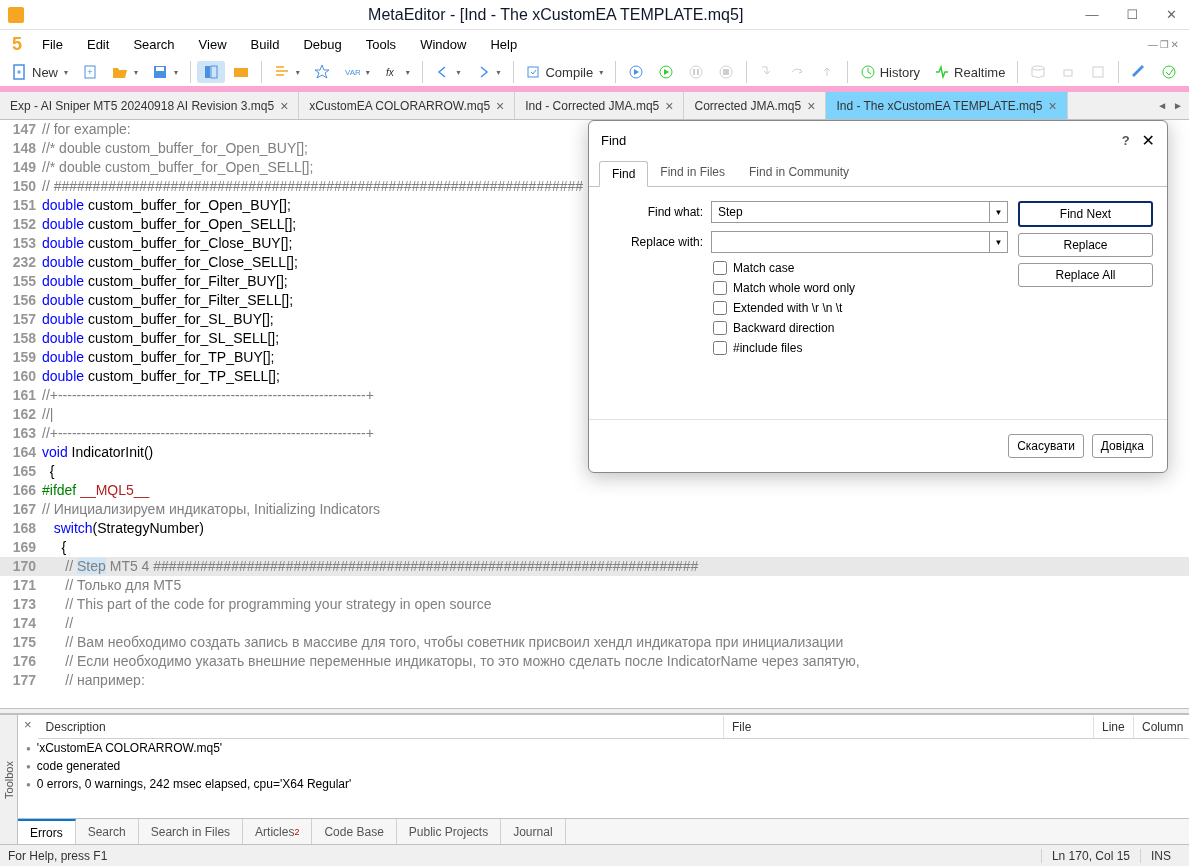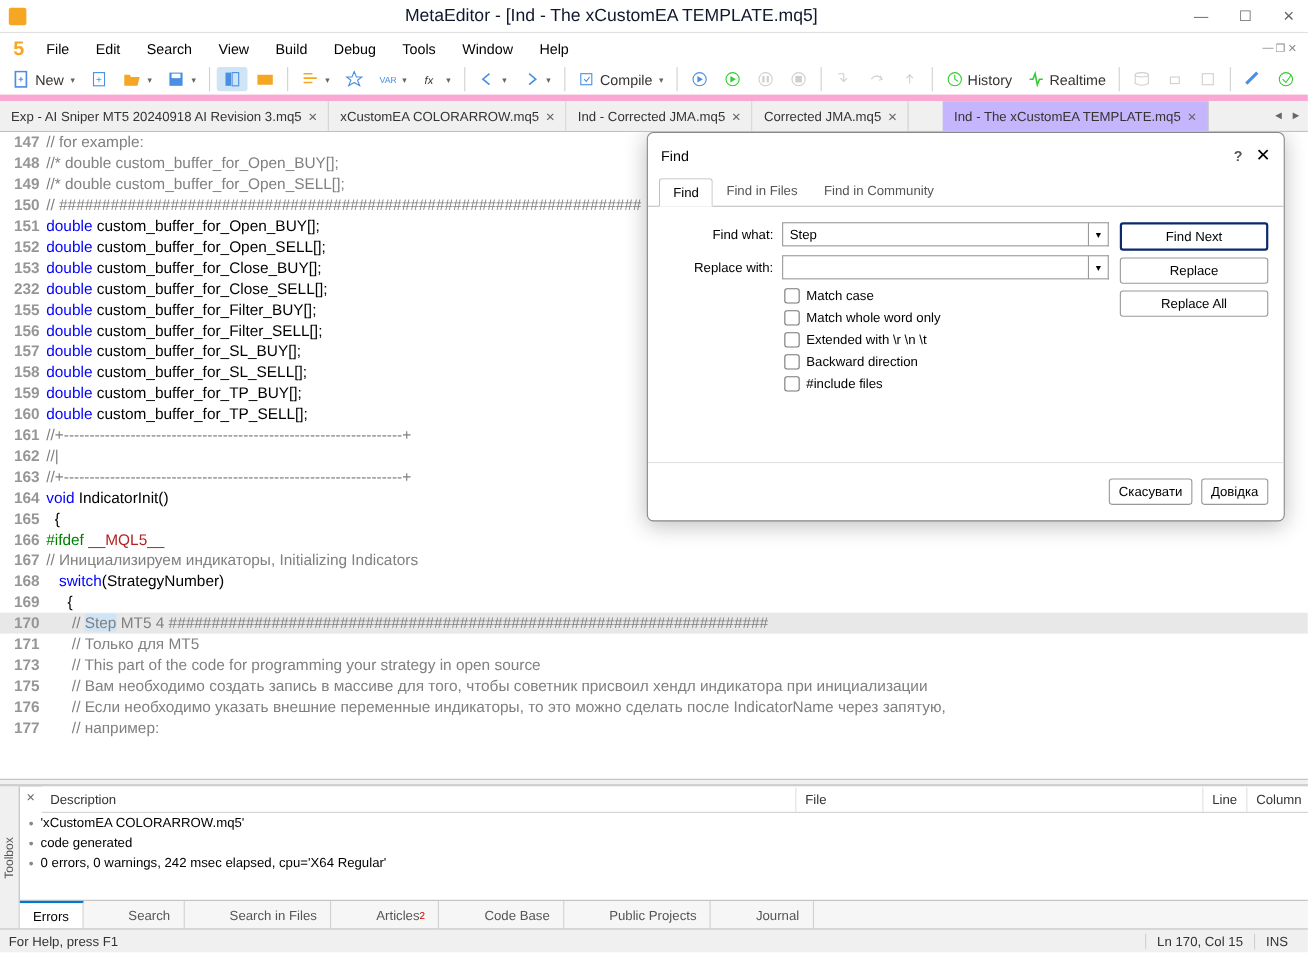--- a/index.html
+++ b/index.html
@@ -18,21 +18,21 @@
 .submenu-ctrl span { cursor: pointer; font-size: 10px; }
 
 .toolbar { height: 34px; display: flex; align-items: center; padding: 0 6px; gap: 2px; border-bottom: 6px solid #f9a8d4; }
 .tb-btn { display: flex; align-items: center; gap: 4px; padding: 3px 6px; cursor: pointer; border-radius: 3px; color: #333; }
 .tb-btn.dd::after { content: '▾'; font-size: 8px; color: #666; margin-left: 2px; }
 .tb-sep { width: 1px; height: 22px; background: #d0d0d0; margin: 0 4px; }
 .tb-icon { width: 16px; height: 16px; display: inline-block; }
 
 .tabs-row { height: 28px; background: #f0f0f0; display: flex; align-items: stretch; border-bottom: 1px solid #c0c0c0; }
 .file-tab { display: flex; align-items: center; padding: 0 10px; gap: 6px; font-size: 12px; cursor: pointer; border-right: 1px solid #d0d0d0; background: #f0f0f0; color: #333; }
-.file-tab.active { background: #c4b5fd; margin-left: 31px; }
+.file-tab.active { background: #7dd3fc; }
 .file-tab .close { color: #666; font-size: 14px; }
 .tabs-scroll { margin-left: auto; display: flex; align-items: center; padding: 0 6px; gap: 6px; color: #666; font-size: 10px; }
 
 .editor-area { flex: 1; display: flex; overflow: hidden; position: relative; }
 .code-view { flex: 1; overflow: hidden; font-family: Consolas, monospace; font-size: 14px; line-height: 19px; }
 .code-line { display: flex; white-space: pre; }
 .gutter { width: 42px; text-align: right; color: #969696; padding-right: 6px; flex-shrink: 0; font-weight: bold; }
 .ln-text { flex: 1; }
 .kw { color: #0000ff; }
 .cm { color: #808080; }
@@ -73,21 +73,21 @@
 .tb-content { flex: 1; display: flex; flex-direction: column; }
 .tb-header { display: flex; border-bottom: 1px solid #d0d0d0; font-size: 12px; color: #333; background: #fff; height: 24px; align-items: center; }
 .tb-header .col-desc { flex: 1; padding: 4px 8px; }
 .tb-header .col-file { width: 370px; padding: 4px 8px; border-left: 1px solid #e0e0e0; }
 .tb-header .col-line { width: 40px; padding: 4px 8px; border-left: 1px solid #e0e0e0; }
 .tb-header .col-col { width: 56px; padding: 4px 8px; border-left: 1px solid #e0e0e0; }
 .tb-close { padding: 2px 6px; cursor: pointer; color: #666; }
 .tb-rows { flex: 1; overflow: auto; font-size: 12px; }
 .tb-row { display: flex; padding: 2px 8px; gap: 6px; align-items: center; }
 .tb-row .bullet { color: #888; font-size: 8px; }
-.tb-tabs { display: flex; border-top: 1px solid #c0c0c0; height: 26px; background: #f6f6f6; gap: 29px; }
+.tb-tabs { display: flex; border-top: 1px solid #c0c0c0; height: 26px; background: #f6f6f6; }
 .tb-tab { padding: 4px 12px; font-size: 12px; cursor: pointer; border-right: 1px solid #d0d0d0; color: #555; display: flex; align-items: center; }
 .tb-tab.active { background: #fff; color: #000; border-top: 2px solid #0078d4; }
 .tb-tab sub { color: #c00; font-size: 9px; }
 
 .statusbar { height: 22px; background: #f0f0f0; border-top: 1px solid #c0c0c0; display: flex; align-items: center; padding: 0 8px; font-size: 12px; color: #333; }
 .statusbar .sb-left { flex: 1; }
 .statusbar .sb-cell { padding: 0 10px; border-left: 1px solid #d0d0d0; }
 
 svg { display: block; }
 </style>
@@ -335,20 +335,21 @@
       <div class="code-line"><span class="gutter">163</span><span class="ln-text"><span class="cm">//+------------------------------------------------------------------+</span></span></div>
       <div class="code-line"><span class="gutter">164</span><span class="ln-text"><span class="kw">void</span> IndicatorInit()</span></div>
       <div class="code-line"><span class="gutter">165</span><span class="ln-text">  {</span></div>
       <div class="code-line"><span class="gutter">166</span><span class="ln-text"><span class="pp">#ifdef</span><span class="def"> __MQL5__</span></span></div>
       <div class="code-line"><span class="gutter">167</span><span class="ln-text"><span class="cm">// Инициализируем индикаторы, Initializing Indicators</span></span></div>
       <div class="code-line"><span class="gutter">168</span><span class="ln-text">   <span class="kw">switch</span>(StrategyNumber)</span></div>
       <div class="code-line"><span class="gutter">169</span><span class="ln-text">     {</span></div>
       <div class="code-line cur-line"><span class="gutter">170</span><span class="ln-text">      <span class="cm">// <span class="sel">Step</span> MT5 4 ######################################################################</span></span></div>
       <div class="code-line"><span class="gutter">171</span><span class="ln-text"><span class="cm">      // Только для МТ5</span></span></div>
       <div class="code-line"><span class="gutter">173</span><span class="ln-text"><span class="cm">      // This part of the code for programming your strategy in open source</span></span></div>
+      <div class="code-line"><span class="gutter">174</span><span class="ln-text"><span class="cm">      //</span></span></div>
       <div class="code-line"><span class="gutter">175</span><span class="ln-text"><span class="cm">      // Вам необходимо создать запись в массиве для того, чтобы советник присвоил хендл индикатора при инициализации</span></span></div>
       <div class="code-line"><span class="gutter">176</span><span class="ln-text"><span class="cm">      // Если необходимо указать внешние переменные индикаторы, то это можно сделать после IndicatorName через запятую,</span></span></div>
       <div class="code-line"><span class="gutter">177</span><span class="ln-text"><span class="cm">      // например:</span></span></div>
     </div>
 
   <div class="find-dialog">
     <div class="fd-title">
       <span class="fd-title-text">Find</span>
       <span class="fd-help">?</span>
       <span class="fd-close">✕</span>

